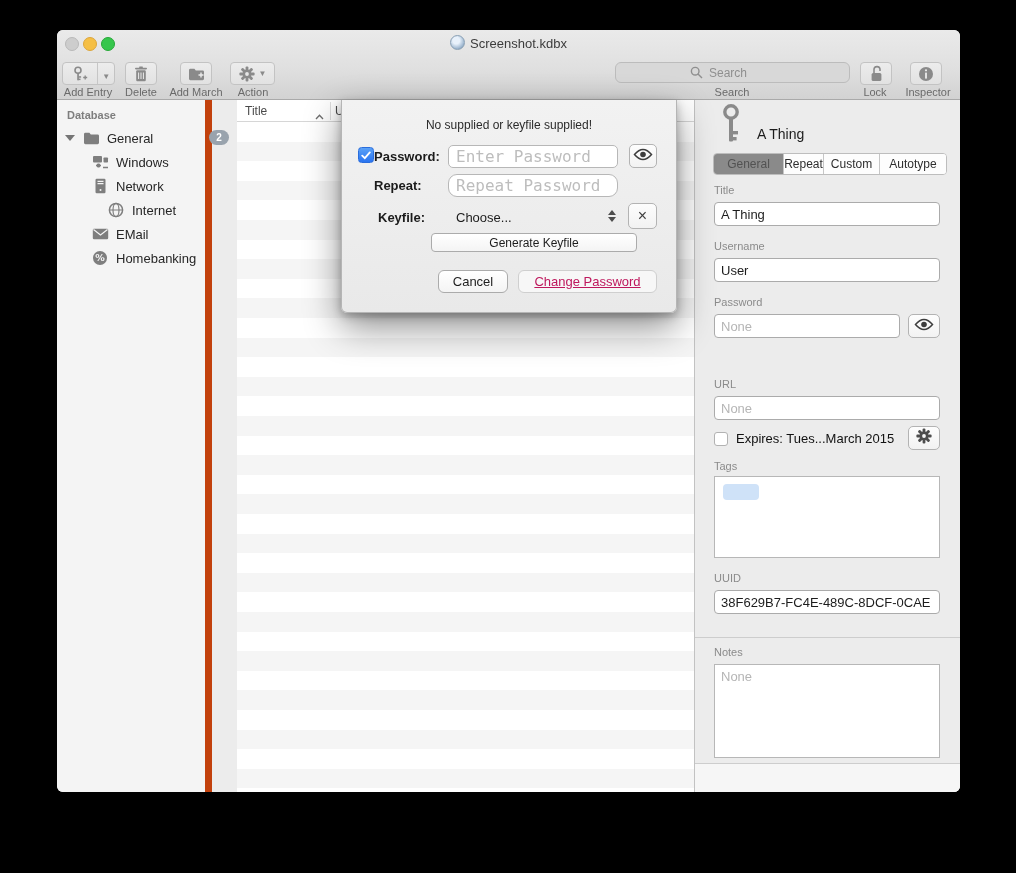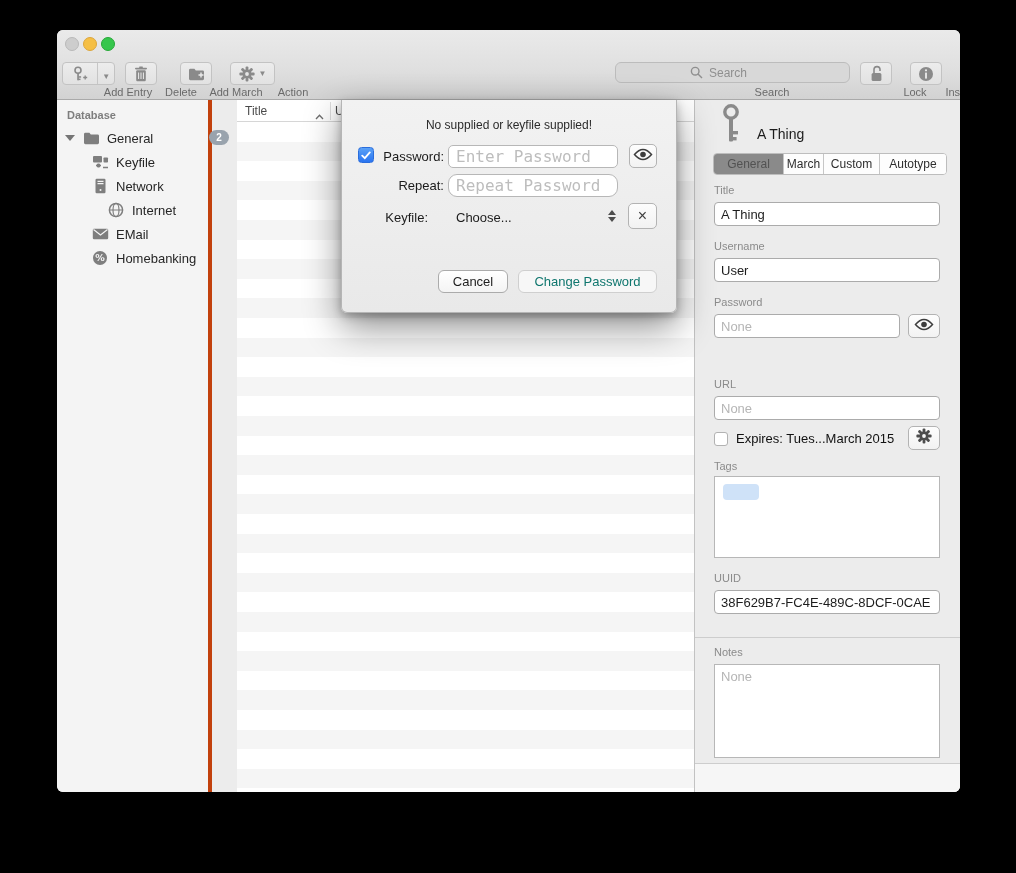--- a/index.html
+++ b/index.html
@@ -29,36 +29,36 @@
     font-size:13px;color:#3c3c3c;}
   #titlewrap .proxy{display:inline-block;width:13px;height:13px;border-radius:50%;
     background:radial-gradient(circle at 40% 35%,#e8f1fb 0 30%,#9db6cf 70%,#6e87a0 100%);
     vertical-align:-2px;margin-right:5px;border:0.5px solid #8aa0b5;}
   .tbtn{
     position:absolute;top:32px;height:23px;border:1px solid #c3c3c3;border-radius:4px;
     background:linear-gradient(180deg,#ececec,#e2e2e2);box-sizing:border-box;
     display:flex;align-items:center;justify-content:center;
   }
   .tbtn svg{display:block;}
-  .tlabel{position:absolute;top:56px;font-size:11px;color:#6a6a6a;text-align:center;transform:translateX(-50%);white-space:nowrap;margin-left:40px;}
+  .tlabel{position:absolute;top:56px;font-size:11px;color:#6a6a6a;text-align:center;transform:translateX(-50%);white-space:nowrap;}
   .split-divider{width:1px;height:100%;background:#c6c6c6;}
   .chev{font-size:8px;color:#8a8a8a;line-height:1;}
   #searchfield{
     position:absolute;left:558px;top:32px;width:235px;height:21px;border-radius:6px;
     background:#d8d8d8;border:1px solid #bcbcbc;box-sizing:border-box;
     display:flex;align-items:center;padding-left:74px;
   }
   #searchfield input{
     border:none;background:transparent;outline:none;font-size:12px;color:#444;width:120px;
     font-family:"Liberation Sans",sans-serif;
   }
   #searchfield input::placeholder{color:#8f8f8f;}
   
   #sidebar{position:absolute;left:0;top:70px;width:155px;height:692px;background:#f4f4f4;
-    border-right:4px solid #c2410c;box-sizing:border-box;}
+    border-right:7px solid #c2410c;box-sizing:border-box;}
   #sidebar .shead{position:absolute;left:10px;top:9px;font-size:11px;font-weight:bold;color:#7e7e7e;}
   .srow{position:absolute;left:0;width:180px;height:24px;display:flex;align-items:center;font-size:13px;color:#262626;}
   .srow .ic{width:18px;height:18px;display:flex;align-items:center;justify-content:center;margin-right:7px;}
   .disc{width:0;height:0;border-left:5px solid transparent;border-right:5px solid transparent;border-top:6px solid #757575;margin:0 7px 0 8px;}
   .badge{position:absolute;right:8px;top:4px;min-width:20px;height:15px;border-radius:8px;
     background:#99a3ad;color:#fff;font-size:10px;font-weight:bold;display:flex;align-items:center;justify-content:center;padding:0 4px;box-sizing:border-box;}
   
   #table{position:absolute;left:180px;top:70px;width:458px;height:692px;background:#fff;
     border-right:1px solid #c2c2c2;box-sizing:border-box;}
   #thead{position:absolute;left:0;top:0;width:100%;height:22px;background:#fff;border-bottom:1px solid #d6d6d6;box-sizing:border-box;}
@@ -96,45 +96,48 @@
   .hdiv{position:absolute;left:0;width:265px;height:1px;background:#cdcdcd;}
   #ifooter{position:absolute;left:0;top:664px;width:265px;height:28px;background:#f6f6f6;}
   
   #sheet{
     position:absolute;left:284px;top:70px;width:336px;height:213px;
     background:linear-gradient(180deg,#f2f2f2,#e9e9e9);
     border:1px solid #b5b5b5;border-top:none;border-radius:0 0 6px 6px;box-sizing:border-box;
     box-shadow:0 14px 36px rgba(0,0,0,.45),0 3px 9px rgba(0,0,0,.25);
   }
   #sheet .msg{position:absolute;left:0;top:18px;width:100%;text-align:center;font-size:12px;color:#2b2b2b;}
-  .slabel{position:absolute;font-size:13px;color:#1b1b1b;text-align:right;width:70px;}
+  .slabel{position:absolute;font-size:13px;color:#1b1b1b;text-align:left;width:70px;font-weight:bold;}
   .sfield{position:absolute;left:106px;width:170px;height:23px;border:1px solid #b7b7b7;border-radius:5px;background:#fff;
     box-sizing:border-box;font-family:"DejaVu Sans Mono",monospace;font-size:16px;color:#2b2b2b;padding:0 7px;outline:none;}
   .sfield::placeholder{color:#bdbdbd;}
   .ckb-on{position:absolute;left:16px;top:47px;width:16px;height:16px;border-radius:3.5px;
     background:linear-gradient(180deg,#5aa1f7,#2a74f0);border:1px solid #2a6ddc;box-sizing:border-box;
     display:flex;align-items:center;justify-content:center;}
   .sheet-btn{position:absolute;border:1px solid #ababab;border-radius:6px;background:linear-gradient(180deg,#fff,#f4f4f4);
     font-size:13px;color:#1d1d1d;display:flex;align-items:center;justify-content:center;box-sizing:border-box;}
-  .sheet-btn.disabled{background:#f7f7f7;border-color:#cfcfcf;color:#0f766e;}
+  .sheet-btn.disabled{background:#f7f7f7;border-color:#cfcfcf;color:#be185d;text-decoration:underline;}
   .stepper{position:absolute;left:266px;top:110px;display:flex;flex-direction:column;align-items:center;gap:2px;}
   .stepper i{width:0;height:0;border-left:4px solid transparent;border-right:4px solid transparent;display:block;}
   .stepper .up{border-bottom:5px solid #4d4d4d;}
   .stepper .dn{border-top:5px solid #4d4d4d;}
   .xglyph{font-size:16px;color:#3f3f3f;line-height:1;font-weight:300;}
 </style>
 </head>
 <body>
 
 <div id="window">
 
   <div id="chrome">
     <span class="tl close"></span>
     <span class="tl min"></span>
     <span class="tl zoom"></span>
+    <div id="titlewrap">
+      <span class="proxy"></span><span>Screenshot.kdbx</span>
+    </div>
 
     <div class="tbtn" style="left:5px;width:53px;padding:0;">
       <div style="width:35px;display:flex;align-items:center;justify-content:center;">
         <svg width="16" height="16" viewBox="0 0 16 16">
           <circle cx="6" cy="4.2" r="3" fill="none" stroke="#8a8a8a" stroke-width="1.6"></circle>
           <rect x="5.2" y="6.8" width="1.7" height="7.5" fill="#8a8a8a"></rect>
           <rect x="6.5" y="10.2" width="2.6" height="1.5" fill="#8a8a8a"></rect>
           <rect x="6.5" y="12.6" width="2.0" height="1.5" fill="#8a8a8a"></rect>
           <path d="M11.2 11.5 h4 M13.2 9.5 v4" stroke="#8a8a8a" stroke-width="1.3"></path>
         </svg>
@@ -232,21 +235,21 @@
 
     <div class="srow" style="top:50px;padding-left:34px;box-sizing:border-box;">
       <span class="ic">
         <svg width="17" height="15" viewBox="0 0 17 15">
           <rect x="1" y="1" width="9" height="6.5" rx="1" fill="#7e7e7e"></rect>
           <rect x="11.5" y="2.5" width="4.5" height="5" rx="0.8" fill="#7e7e7e"></rect>
           <path d="M4 10.5 l5 0 M6.5 8.5 v4 M4.8 9 l3.4 3 M8.2 9 l-3.4 3" stroke="#7e7e7e" stroke-width="1.2"></path>
           <path d="M11 12.5 h5" stroke="#7e7e7e" stroke-width="1.4"></path>
         </svg>
       </span>
-      <span>Keyfile</span>
+      <span>Windows</span>
     </div>
 
     <div class="srow" style="top:74px;padding-left:34px;box-sizing:border-box;">
       <span class="ic">
         <svg width="13" height="16" viewBox="0 0 13 16">
           <rect x="1.5" y="0.8" width="10" height="14.4" rx="1.2" fill="#7e7e7e"></rect>
           <path d="M3.5 3.4 h6 M3.5 5.6 h6" stroke="#f4f4f4" stroke-width="1.1"></path>
           <circle cx="6.5" cy="12" r="1" fill="#f4f4f4"></circle>
         </svg>
       </span>
@@ -305,21 +308,21 @@
         <circle cx="13" cy="8" r="6.2" fill="none" stroke="#8a8a8a" stroke-width="3.4"></circle>
         <rect x="11" y="13.5" width="4" height="24" rx="1" fill="#8a8a8a"></rect>
         <rect x="14" y="27" width="6" height="3.4" fill="#8a8a8a"></rect>
         <rect x="14" y="33" width="4.6" height="3.4" fill="#8a8a8a"></rect>
       </svg>
     </span>
     <span id="entry-title">A Thing</span>
 
     <div id="segctl">
       <span class="seg sel" style="width:70px;">General</span>
-      <span class="seg" style="width:40px;">March</span>
+      <span class="seg" style="width:40px;">Repeat</span>
       <span class="seg" style="width:56px;">Custom</span>
       <span class="seg" style="flex:1;">Autotype</span>
     </div>
 
     <span class="ilabel" style="top:84px;">Title</span>
     <input class="ifield" style="top: 102px;" value="A Thing">
 
     <span class="ilabel" style="top:140px;">Username</span>
     <input class="ifield" style="top: 158px;" value="User">
 
@@ -386,28 +389,29 @@
         <svg width="20" height="13" viewBox="0 0 20 13">
           <path d="M1.5 6.5 Q10 -3.5 18.5 6.5 Q10 16.5 1.5 6.5 Z" fill="none" stroke="#3d3d3d" stroke-width="1.5"></path>
           <circle cx="10" cy="6.5" r="2.8" fill="#3d3d3d"></circle>
         </svg>
       </span>
     </span>
 
     <span class="slabel" style="left:32px;top:78px;">Repeat:</span>
     <input class="sfield" style="top: 74px; border-radius: 9px;" placeholder="Repeat Password">
 
-    <span class="slabel" style="left:16px;top:110px;">Keyfile:</span>
+    <span class="slabel" style="left:36px;top:110px;">Keyfile:</span>
     <span class="abs" style="left:114px;top:110px;font-size:13px;color:#1b1b1b;">Choose...</span>
     <span class="stepper">
         <i class="up"></i>
         <i class="dn"></i>
       </span>
     <span class="sqbtn" style="left:286px;top:103px;width:29px;height:26px;">
       <span class="xglyph">×</span>
     </span>
 
+    <div class="sheet-btn" style="left:89px;top:133px;width:206px;height:19px;border-radius:4px;font-size:12px;">Generate Keyfile</div>
 
     <div class="sheet-btn" style="left:96px;top:170px;width:70px;height:23px;">Cancel</div>
     <div class="sheet-btn disabled" style="left:176px;top:170px;width:139px;height:23px;">Change Password</div>
   </div>
 
 </div>
 
 </body></html>

